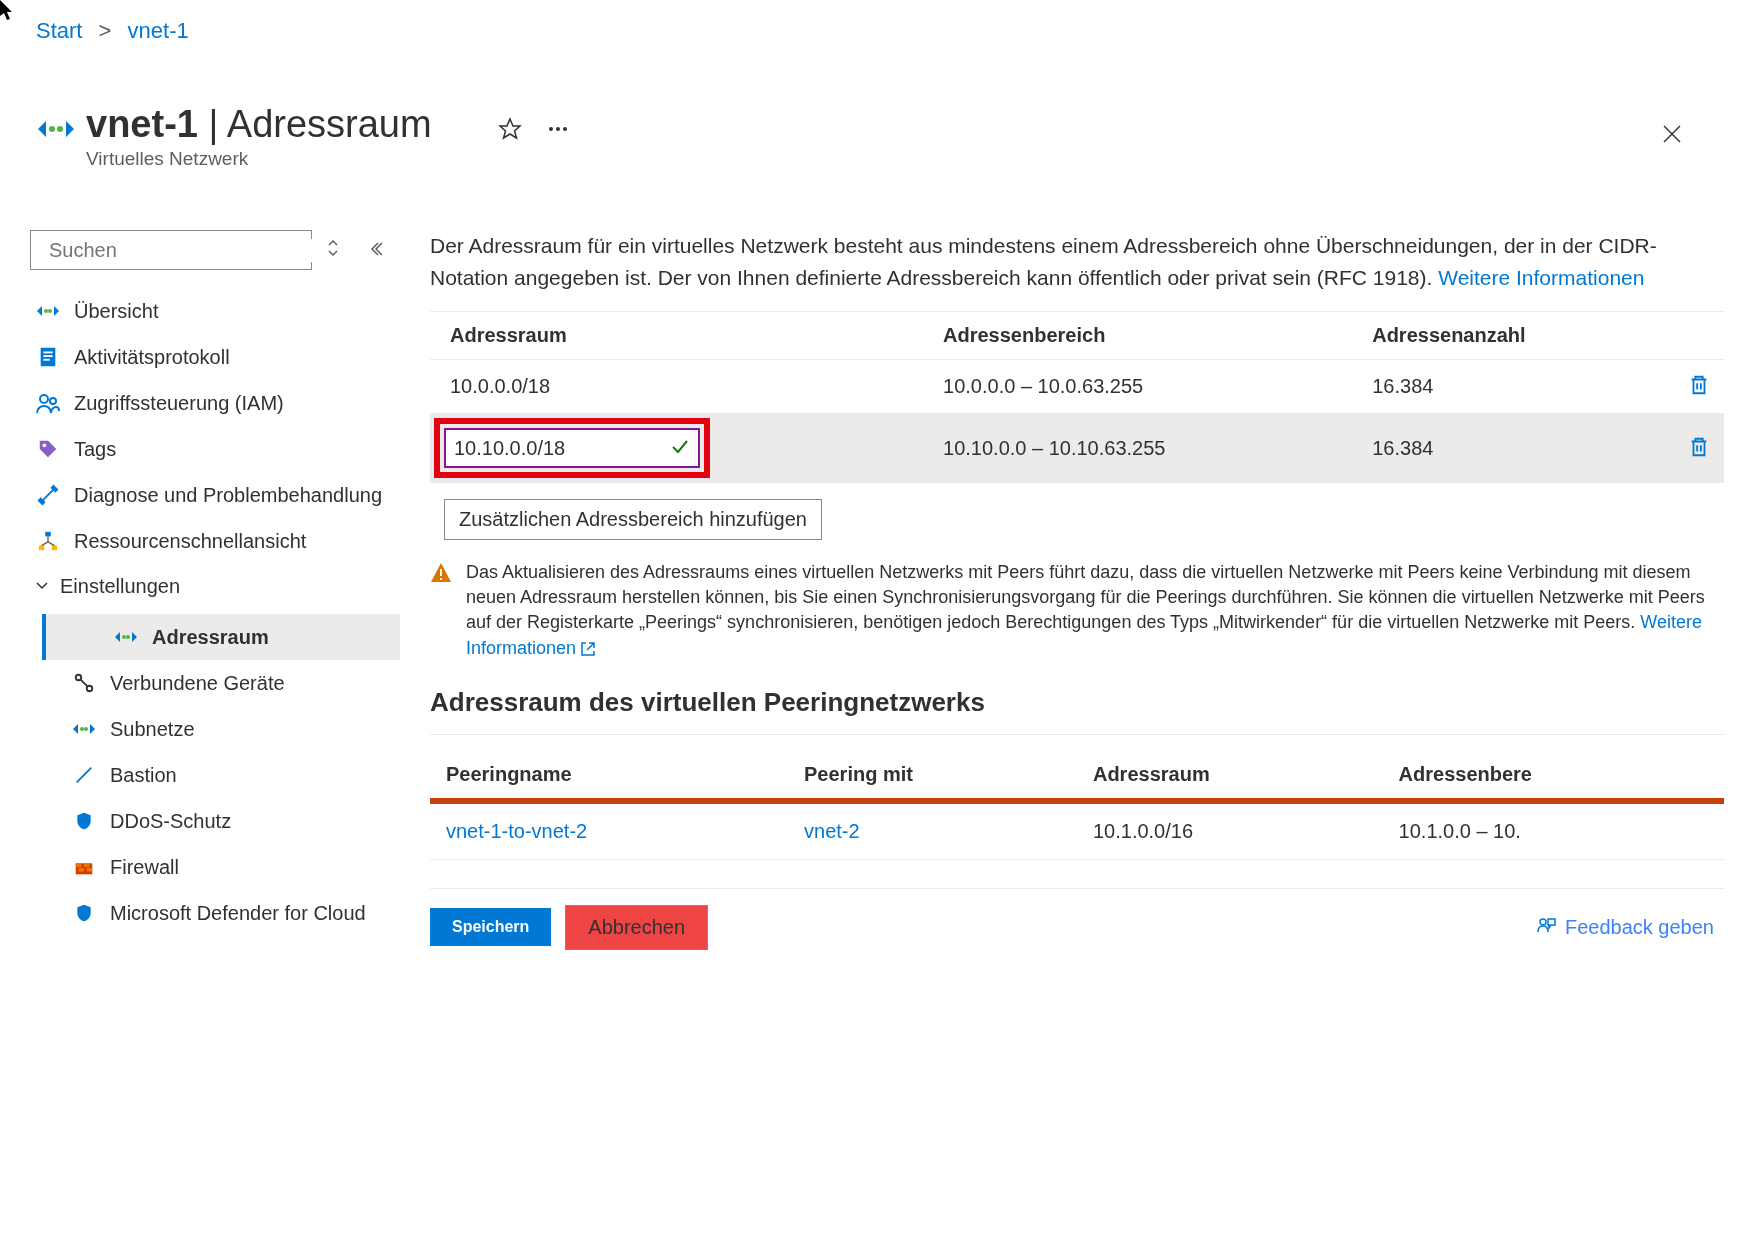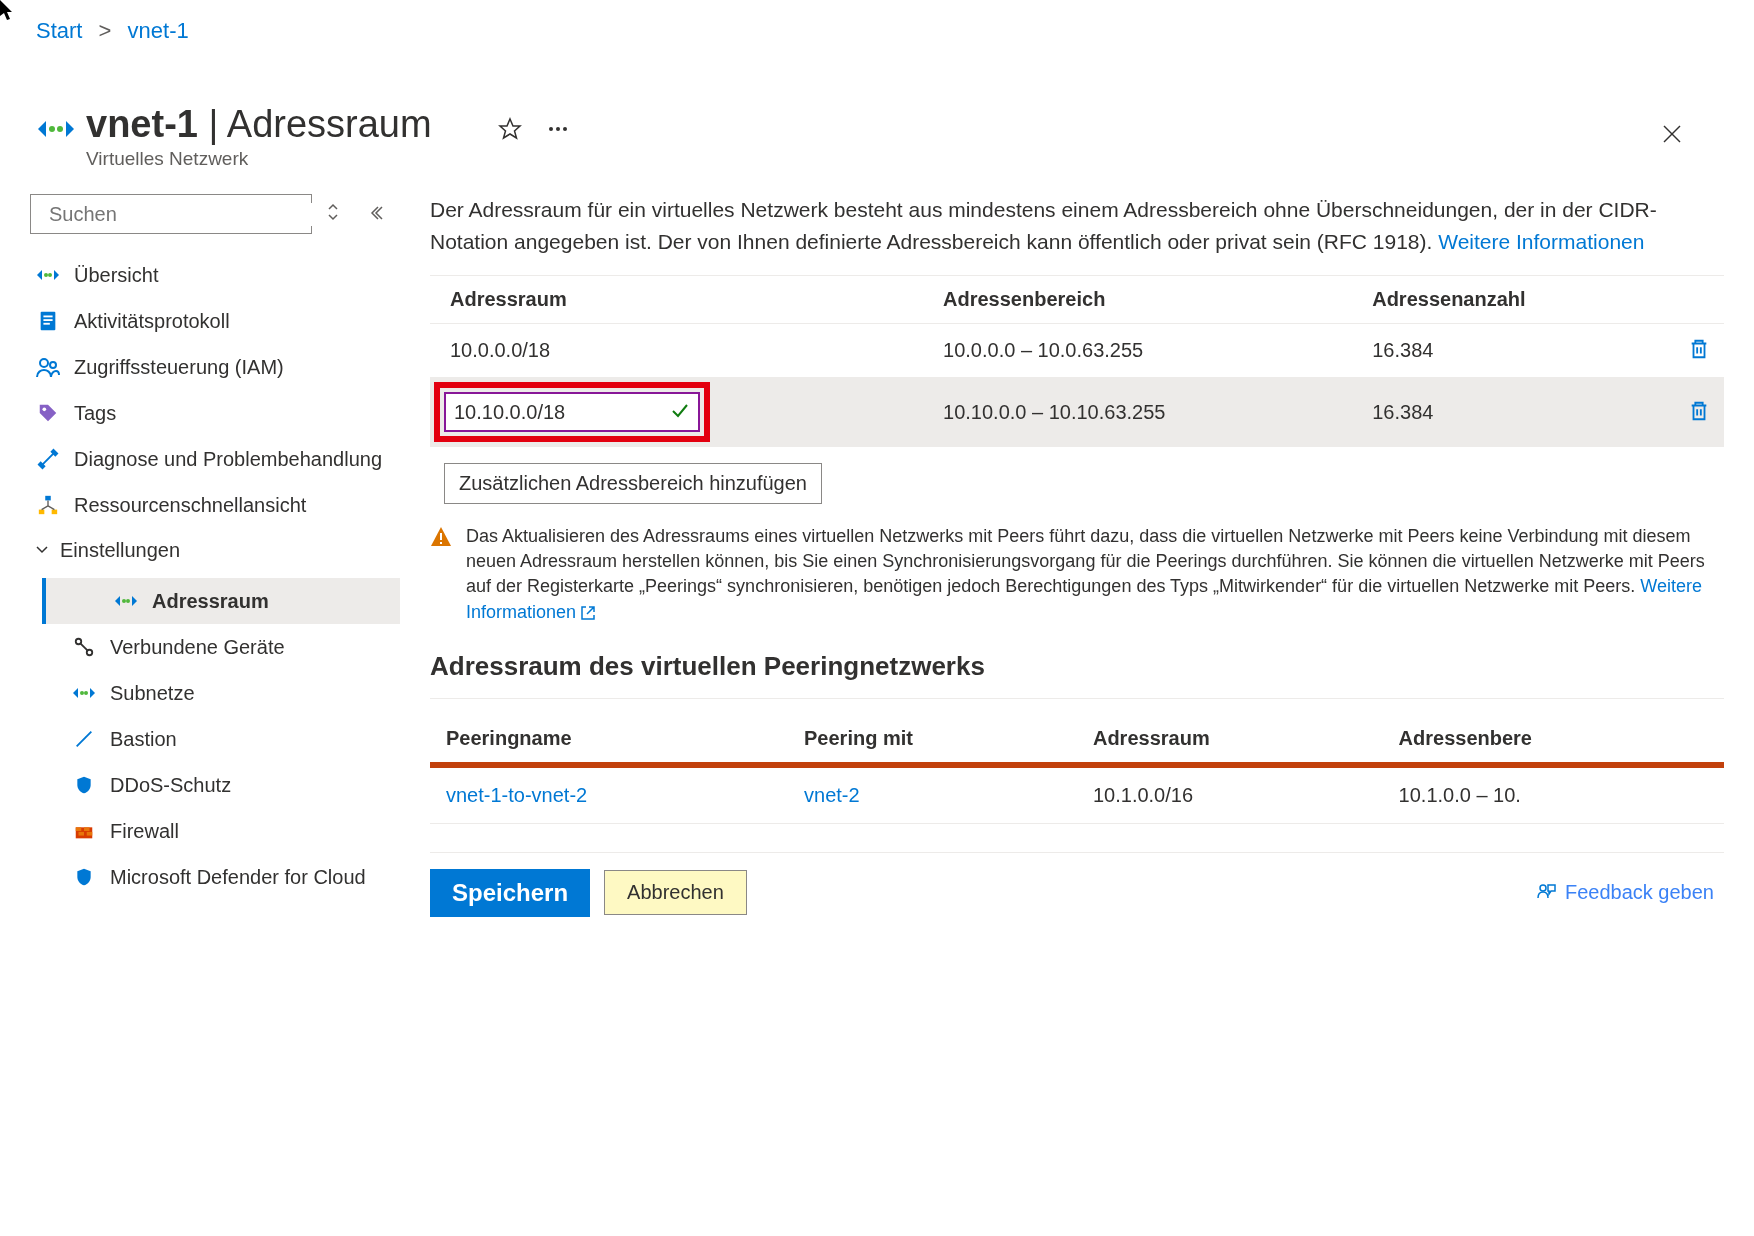--- a/index.html
+++ b/index.html
@@ -16,21 +16,21 @@
 .header-text { flex-shrink: 0; }
 .header h1 { font-size: 38px; font-weight: 400; }
 .header h1 .bold { font-weight: 600; }
 .header h1 .thin { font-weight: 300; }
 .header .subtitle { font-size: 19px; color: #605e5c; margin-top: 2px; }
 .header-actions { display: flex; align-items: center; margin-left: 60px; margin-top: 8px; }
 .header-actions .icon-btn { background: none; border: none; cursor: pointer; padding: 6px; margin-right: 12px; }
 .header-close { margin-left: auto; background: none; border: none; cursor: pointer; font-size: 28px; padding: 8px 36px 0 0; color: #323130; margin-top: 8px;}
 
 
-.layout { display: flex; }
+.layout { display: flex; margin-top: 36px; }
 .sidebar { width: 400px; flex-shrink: 0; padding-left: 30px; }
 .main { flex: 1; padding: 0 30px 0 30px; min-width: 0; }
 
 
 .search-row { display: flex; align-items: center; margin-bottom: 18px; }
 .search-box { display: flex; align-items: center; border: 1px solid #8a8886; width: 282px; height: 40px; padding: 0 10px; }
 .search-box input { border: none; outline: none; flex: 1; font-size: 20px; padding-left: 8px; }
 .search-tools { margin-left: 14px; color: #605e5c; cursor: pointer; }
 
 
@@ -66,22 +66,22 @@
 .ext-icon { vertical-align: middle; margin-left:4px; }
 
 h2.section { font-size: 26px; font-weight: 600; margin-bottom: 16px; }
 
 .peer-table { width:100%; border-collapse: collapse; margin-bottom: 28px; }
 .peer-table th { text-align:left; font-size:20px; font-weight:600; padding:28px 10px 12px 16px; border-top:1px solid #edebe9; border-bottom:6px solid #c2410c; white-space:nowrap; }
 .peer-table td { padding:16px 10px 16px 16px; font-size:20px; border-bottom:1px solid #edebe9; white-space:nowrap; }
 .peer-table a { color:#0078d4; text-decoration:none; }
 
 .footer { display:flex; align-items:center; padding: 16px 0 18px; border-top: 1px solid #edebe9; }
-.btn-primary { background:#0078d4; color:#fff; border:none; font-size:24px; padding:10px 22px; cursor:pointer; margin-right:14px; font-weight:600; }
-.btn-secondary { background:#fef9c3; color:#323130; border:1px solid #8a8886; font-size:20px; padding:10px 22px; cursor:pointer; }
+.btn-primary { background:#0078d4; color:#fff; border:none; font-size:16px; padding:10px 22px; cursor:pointer; margin-right:14px; font-weight:600; }
+.btn-secondary { background:#ef4444; color:#323130; border:1px solid #8a8886; font-size:20px; padding:10px 22px; cursor:pointer; }
 .feedback { margin-left:auto; color:#3b82f6; font-size:20px; display:flex; align-items:center; gap:8px; cursor:pointer; margin-right: 10px; }
 
 
 .cursor { position:absolute; top:0; left:0; }
 </style>
 </head>
 <body>
 
 <svg class="cursor" width="16" height="22" viewBox="0 0 16 22">
     <path d="M0 0 L0 16 L4 13 L7 20 L10 19 L7 12 L12 12 Z" fill="#000"></path>

